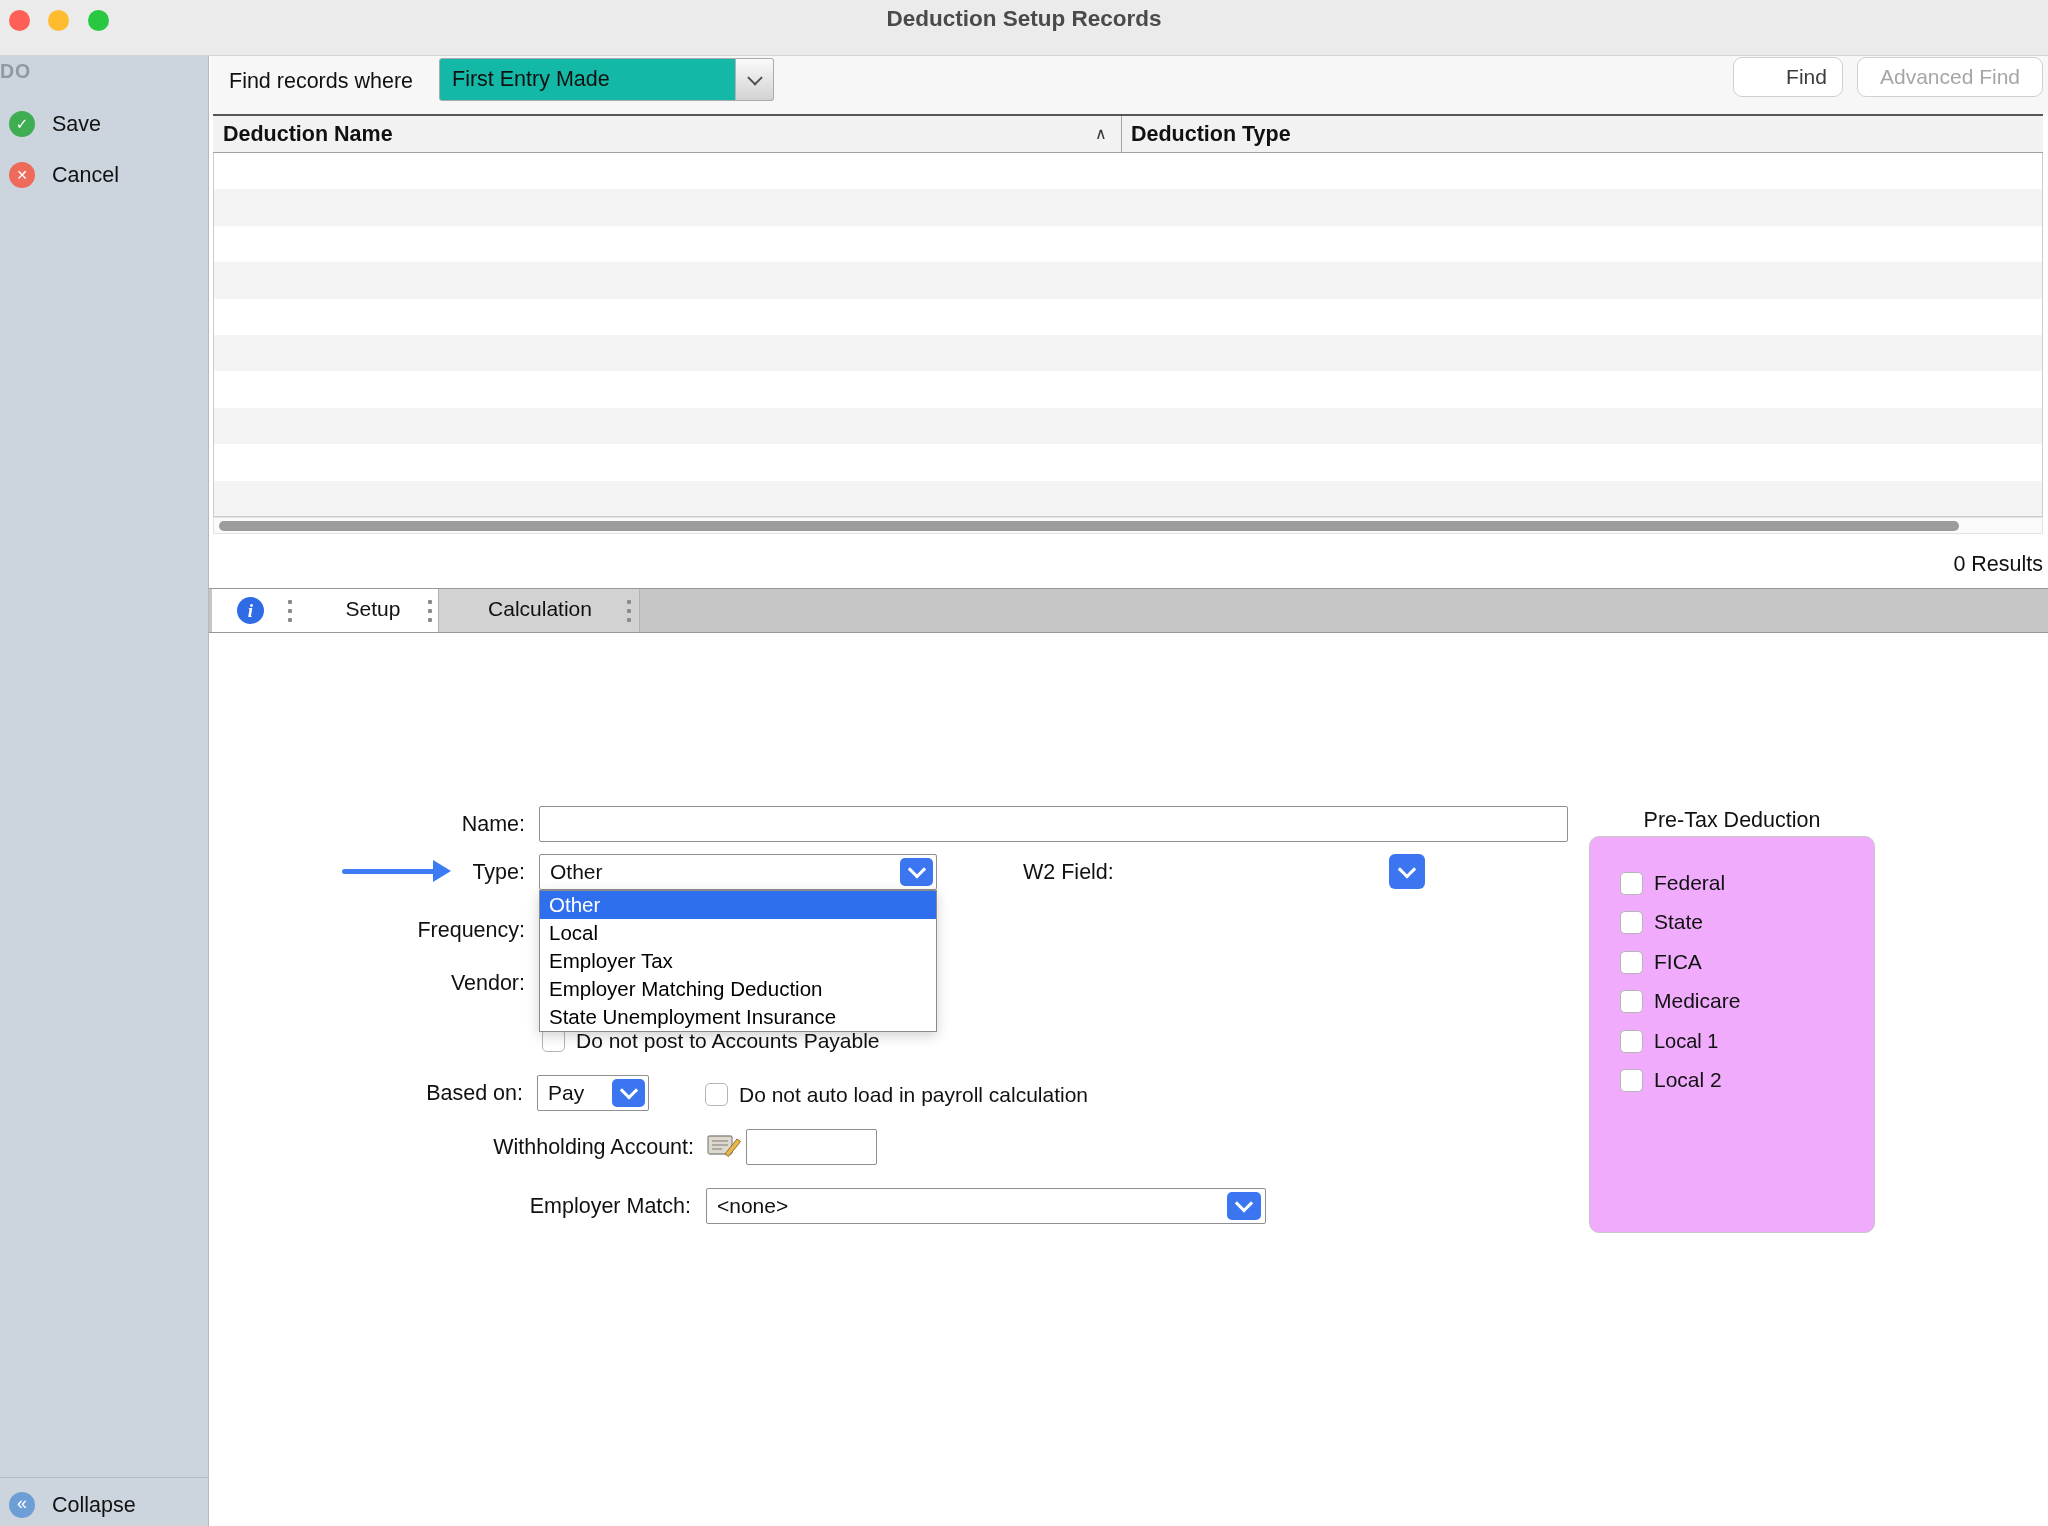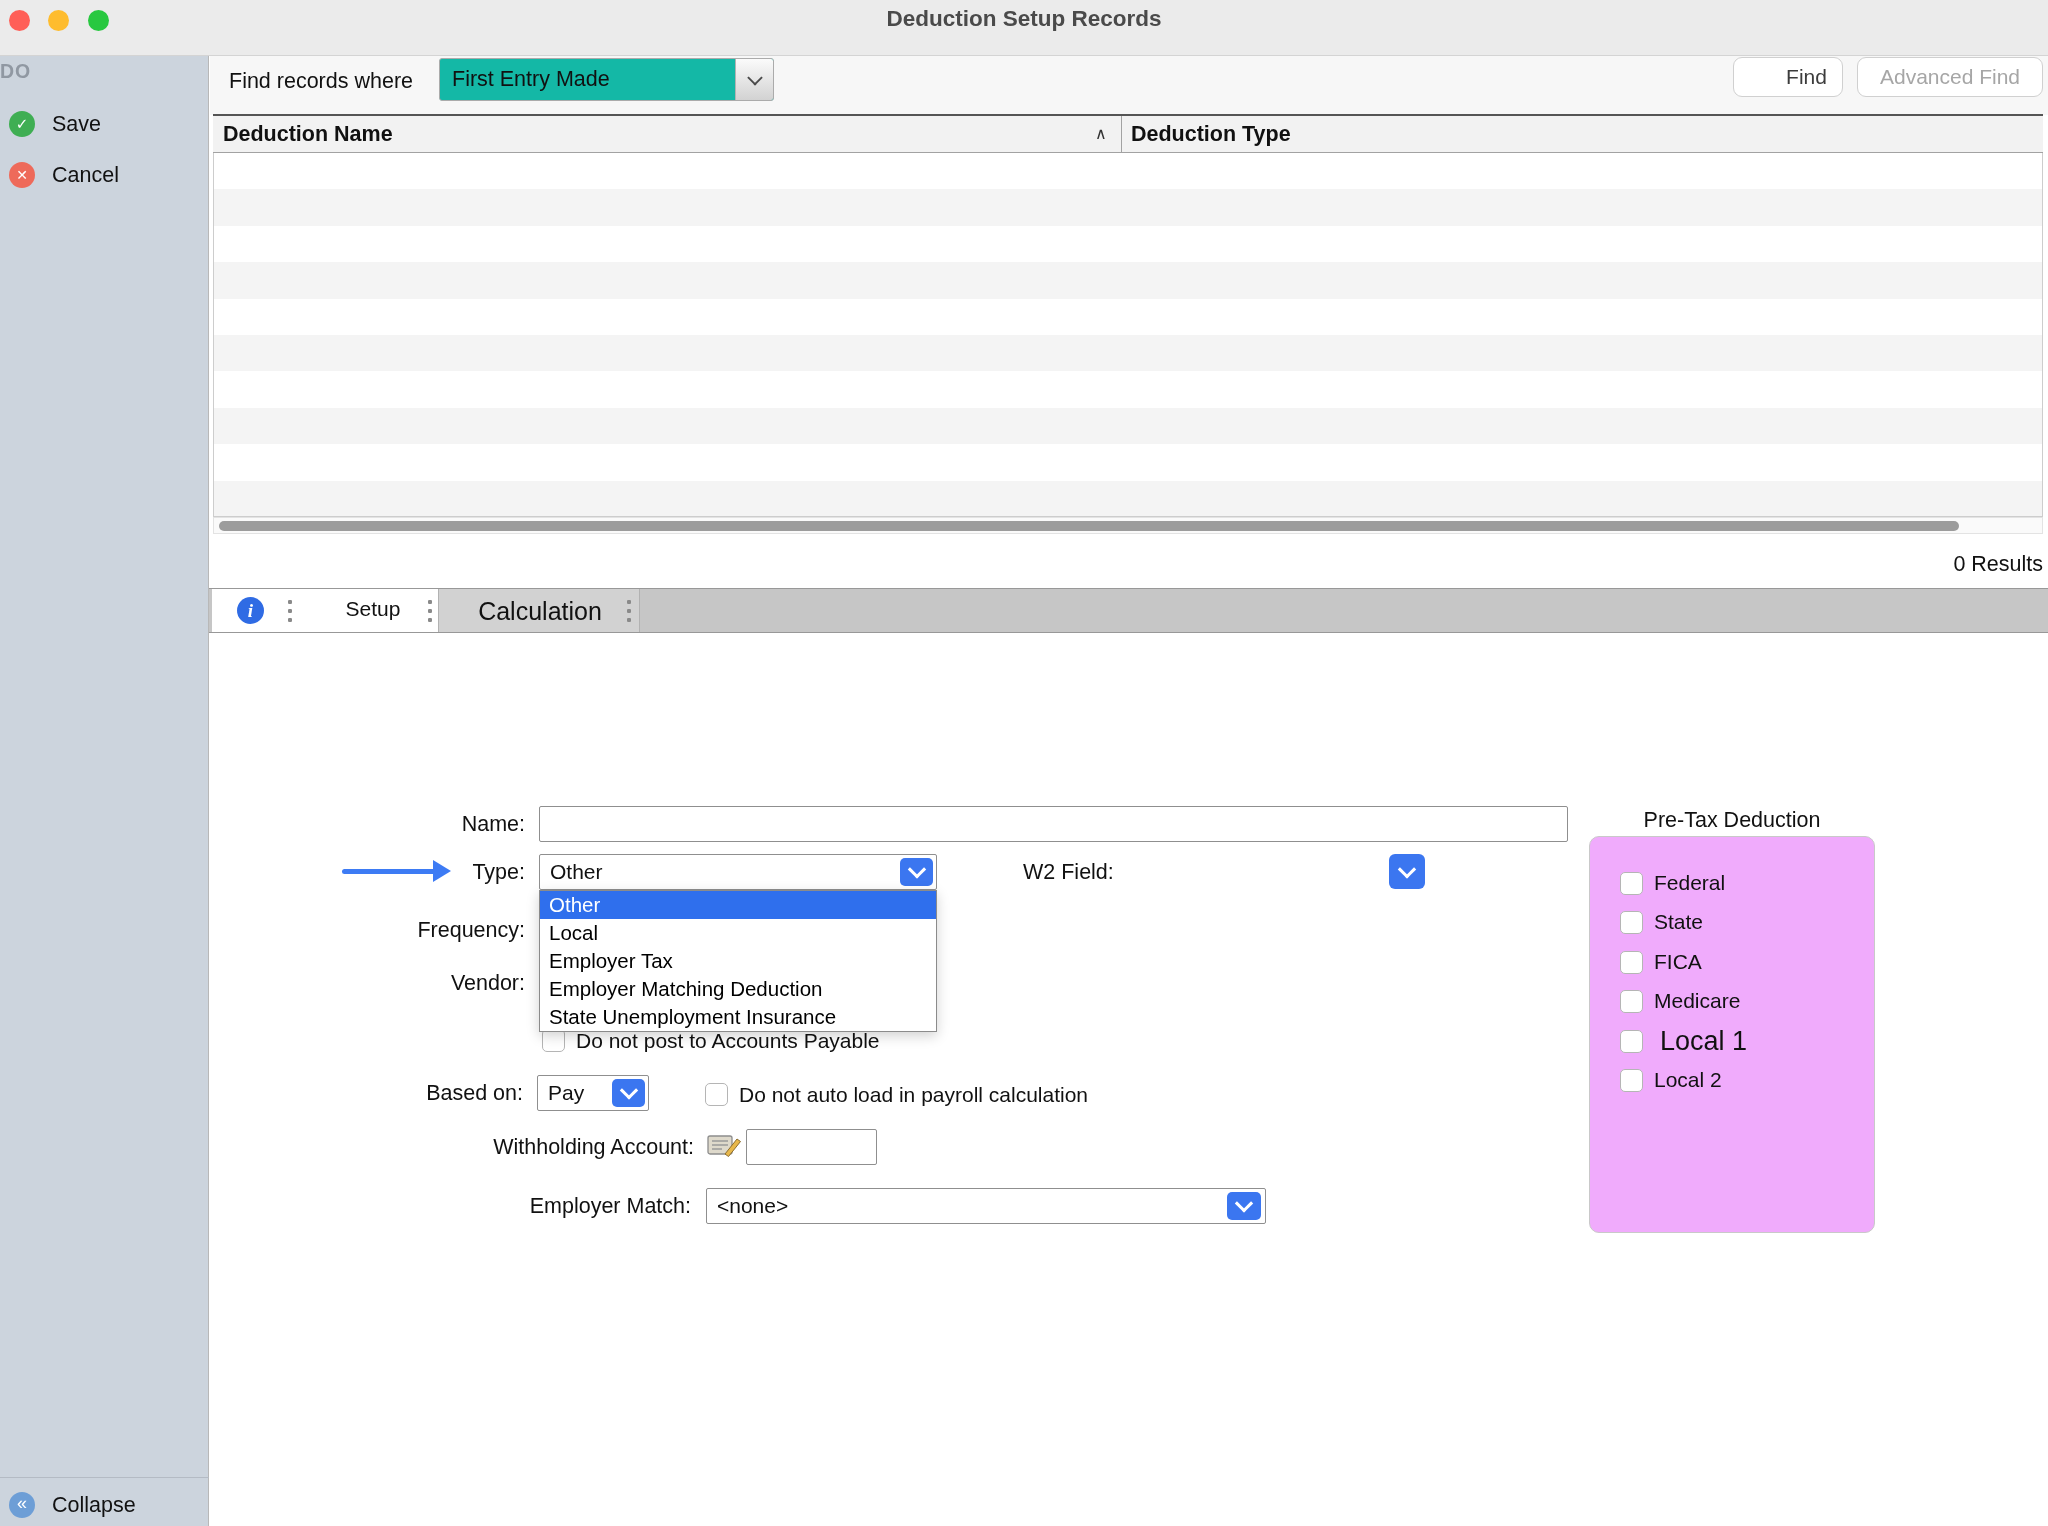--- a/index.html
+++ b/index.html
@@ -134,21 +134,21 @@
 
 <div class="abs" id="tabbar">
   <div class="abs" style="left:3px; top:0; width:226px; height:43px; background:#fff;">
     <span class="circle" style="position:absolute; left:25px; top:8px; width:27px; height:27px; background:#2f6be4;
                  font-family:'Liberation Serif','DejaVu Serif',serif; font-size:19px; font-weight:bold; font-style:italic;">i</span>
     <span class="dots" style="left:73px;"></span>
     <span class="abs" style="left:101px; top:8px; width:120px; text-align:center; font-size:21px;">Setup</span>
     <span class="dots" style="left:213px;"></span>
   </div>
   <div class="abs" style="left:229px; top:0; width:202px; height:43px; background:#d2d2d2; border-left:1px solid #b2b2b2; border-right:1px solid #b2b2b2;">
-    <span class="abs" style="left:38px; top:8px; width:126px; text-align:center; font-size:25px;">Calculation</span>
+    <span class="abs" style="left:38px; top:8px; width:126px; text-align:center; font-size:21px;">Calculation</span>
     <span class="dots" style="left:185px;"></span>
   </div>
 </div>
 
 <div class="abs lbl lbl-r" style="left:300px; top:810px; width:225px;">Name:</div>
 <input class="txt" type="text" style="left: 539px; top: 806px; width: 1029px; height: 36px;" value="">
 
 <div class="abs" style="left:342px; top:869px; width:93px; height:5px; border-radius:3px; background:var(--arrow_blue,#3d7bf4);"></div>
 <div class="abs" style="left:433px; top:860px; width:0; height:0; border-top:11px solid transparent; border-bottom:11px solid transparent; border-left:18px solid var(--arrow_blue,#3d7bf4);"></div>
 
@@ -215,19 +215,19 @@
   <div class="pt-row" style="top:113px;">
     <span class="cbi"></span>
     <span class="lbl" style="font-size:21px;">FICA</span>
   </div>
   <div class="pt-row" style="top:152px;">
     <span class="cbi"></span>
     <span class="lbl" style="font-size:21px;">Medicare</span>
   </div>
   <div class="pt-row" style="top:192px;">
     <span class="cbi"></span>
-    <span class="lbl" style="font-size:27px;margin-left:6px;">Local 1</span>
+    <span class="lbl" style="font-size:20px;">Local 1</span>
   </div>
   <div class="pt-row" style="top:231px;">
     <span class="cbi"></span>
     <span class="lbl" style="font-size:21px;">Local 2</span>
   </div>
 </div>
 
 </body></html>

